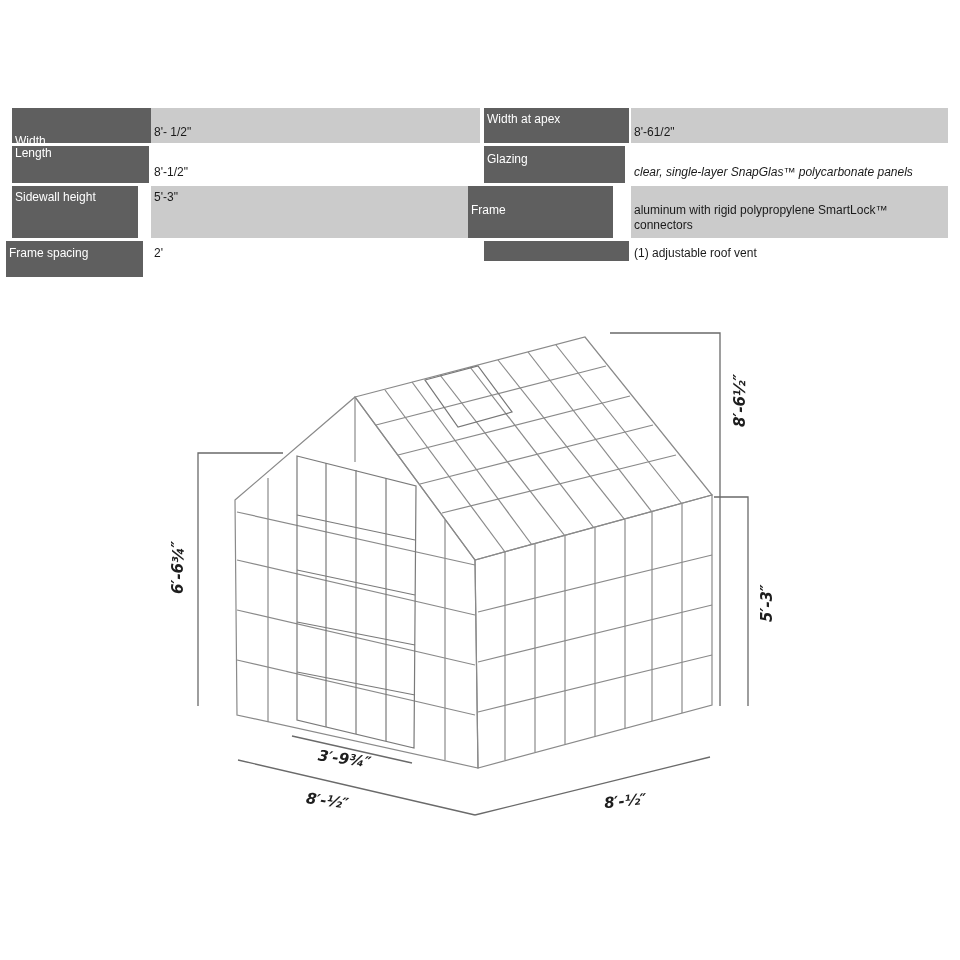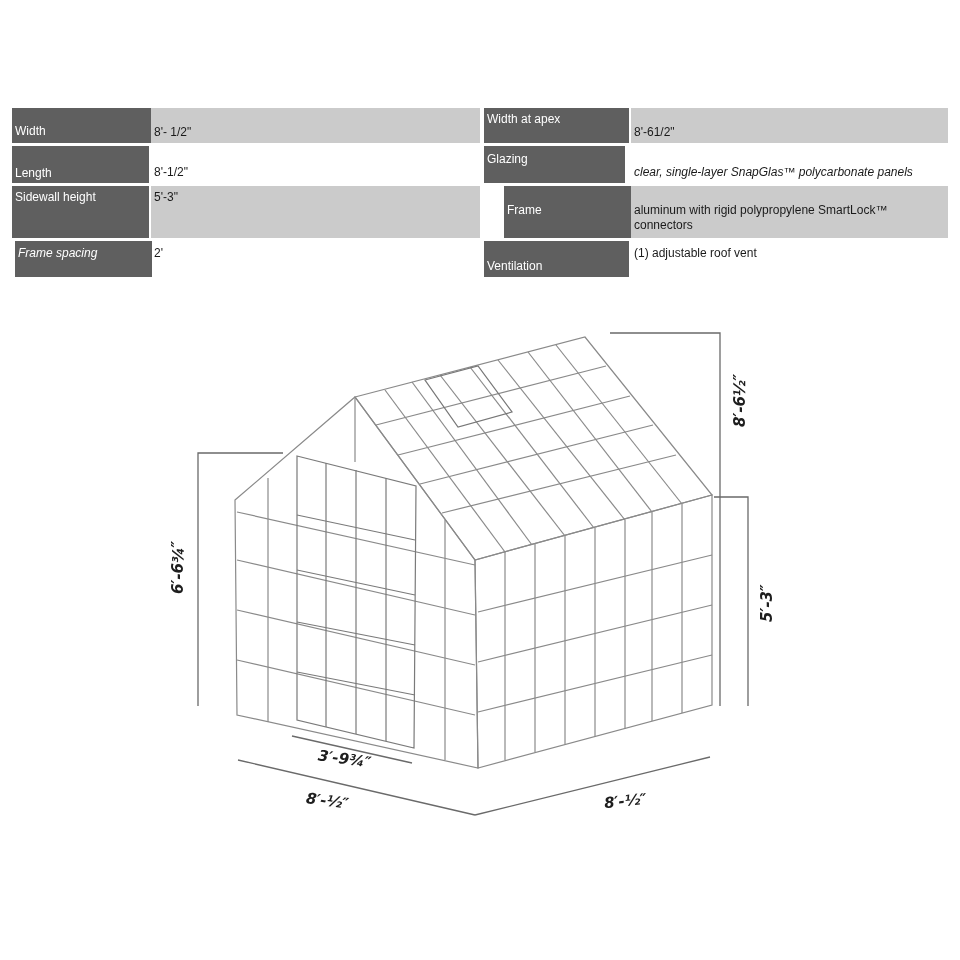--- a/index.html
+++ b/index.html
@@ -10,42 +10,42 @@
   .val { color:#1a1a1a; padding:0 3px; }
   .val.shade { background:#cbcbcb; }
   .dim { position:absolute; font-family:"DejaVu Sans", sans-serif; font-weight:bold; font-size:15px; color:#1e1e1e; font-style:italic; }
   .rot { transform:rotate(-90deg); transform-origin:center; white-space:nowrap; }
   svg.drawing { position:absolute; left:0; top:0; }
 </style>
 </head>
 <body>
 
 <div>
-  <div class="cell lbl" style="left:12px;top:108px;width:146px;height:35px;padding-top:16px;">Width</div>
+  <div class="cell lbl" style="left:12px;top:108px;width:146px;height:35px;padding-top:26px;">Width</div>
   <div class="cell val shade" style="left:151px;top:108px;width:329px;height:35px;padding-top:17px;">8'- 1/2"</div>
 
-  <div class="cell lbl" style="left:12px;top:146px;width:137px;height:37px;padding-top:20px;">Length</div>
+  <div class="cell lbl" style="left:12px;top:146px;width:137px;height:37px;padding-top:0;">Length</div>
   <div class="cell val" style="left:151px;top:146px;width:329px;height:37px;padding-top:19px;">8'-1/2"</div>
 
-  <div class="cell lbl" style="left:12px;top:186px;width:137px;height:52px;padding-top:4px;">Sidewall height</div>
+  <div class="cell lbl" style="left:12px;top:186px;width:126px;height:52px;padding-top:4px;">Sidewall height</div>
   <div class="cell val shade" style="left:151px;top:186px;width:329px;height:52px;padding-top:4px;">5'-3"</div>
 
-  <div class="cell lbl" style="left:15px;top:241px;width:137px;height:36px;padding-top:5px;font-style:italic;">Frame spacing</div>
+  <div class="cell lbl" style="left:6px;top:241px;width:137px;height:36px;padding-top:5px;">Frame spacing</div>
   <div class="cell val" style="left:151px;top:241px;width:329px;height:36px;padding-top:5px;">2'</div>
 
   <div class="cell lbl" style="left:484px;top:108px;width:145px;height:35px;padding-top:4px;">Width at apex</div>
   <div class="cell val shade" style="left:631px;top:108px;width:317px;height:35px;padding-top:17px;">8'-61/2"</div>
 
   <div class="cell lbl" style="left:484px;top:146px;width:141px;height:37px;padding-top:6px;">Glazing</div>
   <div class="cell val" style="left:631px;top:146px;width:317px;height:37px;padding-top:19px;font-style:italic;">clear, single-layer SnapGlas™ polycarbonate panels</div>
 
-  <div class="cell lbl" style="left:504px;top:186px;width:145px;height:52px;padding-top:17px;">Frame</div>
+  <div class="cell lbl" style="left:468px;top:186px;width:145px;height:52px;padding-top:17px;">Frame</div>
   <div class="cell val shade" style="left:631px;top:186px;width:317px;height:52px;padding-top:17px;padding-right:32px;">aluminum with rigid polypropylene SmartLock™ connectors</div>
 
-  <div class="cell lbl" style="left:484px;top:241px;width:145px;height:36px;padding-top:18px;">Ventilation</div>
+  <div class="cell lbl" style="left:484px;top:241px;width:145px;height:20px;padding-top:18px;">Ventilation</div>
   <div class="cell val" style="left:631px;top:241px;width:317px;height:36px;padding-top:5px;">(1) adjustable roof vent</div>
 </div>
 
 <svg class="drawing" width="960" height="960" viewBox="0 0 960 960" fill="none" stroke="#8a8a8a" stroke-width="1.2">
 
   <g stroke="#6a6a6a" stroke-width="1.3">
     <polyline points="283,453 198,453 198,706"></polyline>
     <polyline points="610,333 720,333 720,706"></polyline>
     <polyline points="714,497 748,497 748,706"></polyline>
     <line x1="292" y1="736" x2="412" y2="763"></line>

